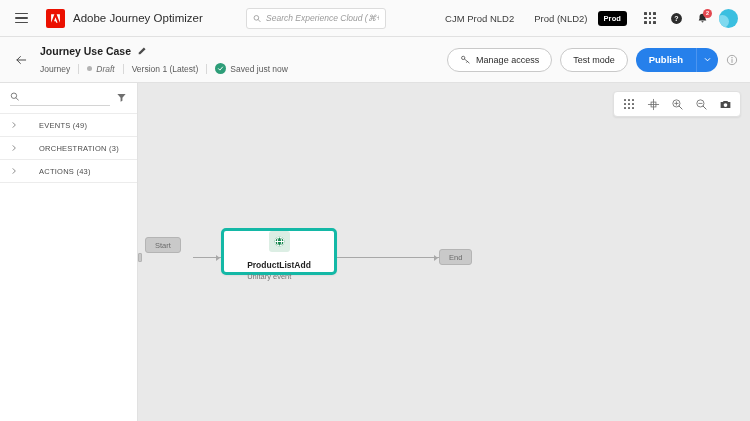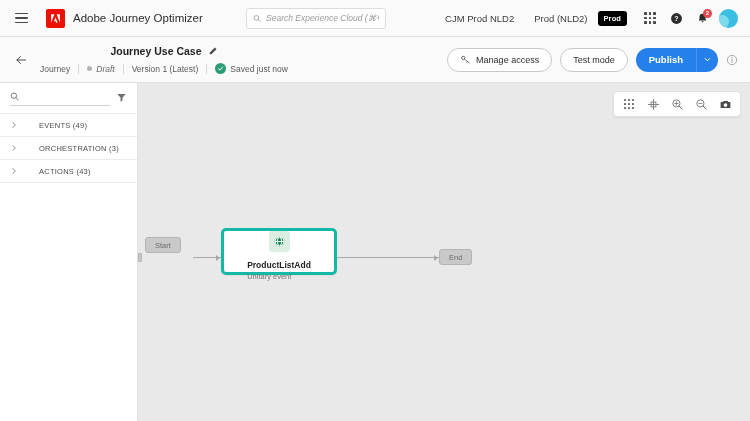--- a/index.html
+++ b/index.html
@@ -133,21 +133,21 @@
     display: flex; align-items: center;
     padding: 0 12px 0 8px;
     position: relative;
   }
   .back-arrow {
     width: 26px; height: 26px;
     display: flex; align-items: center; justify-content: center;
     cursor: pointer; flex: none;
     margin-right: 6px;
   }
-  .title-block { display: flex; flex-direction: column; gap: 6px; align-items: center; }
+  .title-block { display: flex; flex-direction: column; gap: 6px; }
   .title-row { display: flex; align-items: center; gap: 6px; }
   .journey-title {
     font-size: 10.5px; font-weight: 700; color: #1f1f1f;
     white-space: nowrap;
   }
   .pencil-btn { cursor: pointer; display: flex; align-items: center; }
   .meta-row {
     display: flex; align-items: center;
     font-size: 8.5px; color: #5a5a5a;
     gap: 0;

